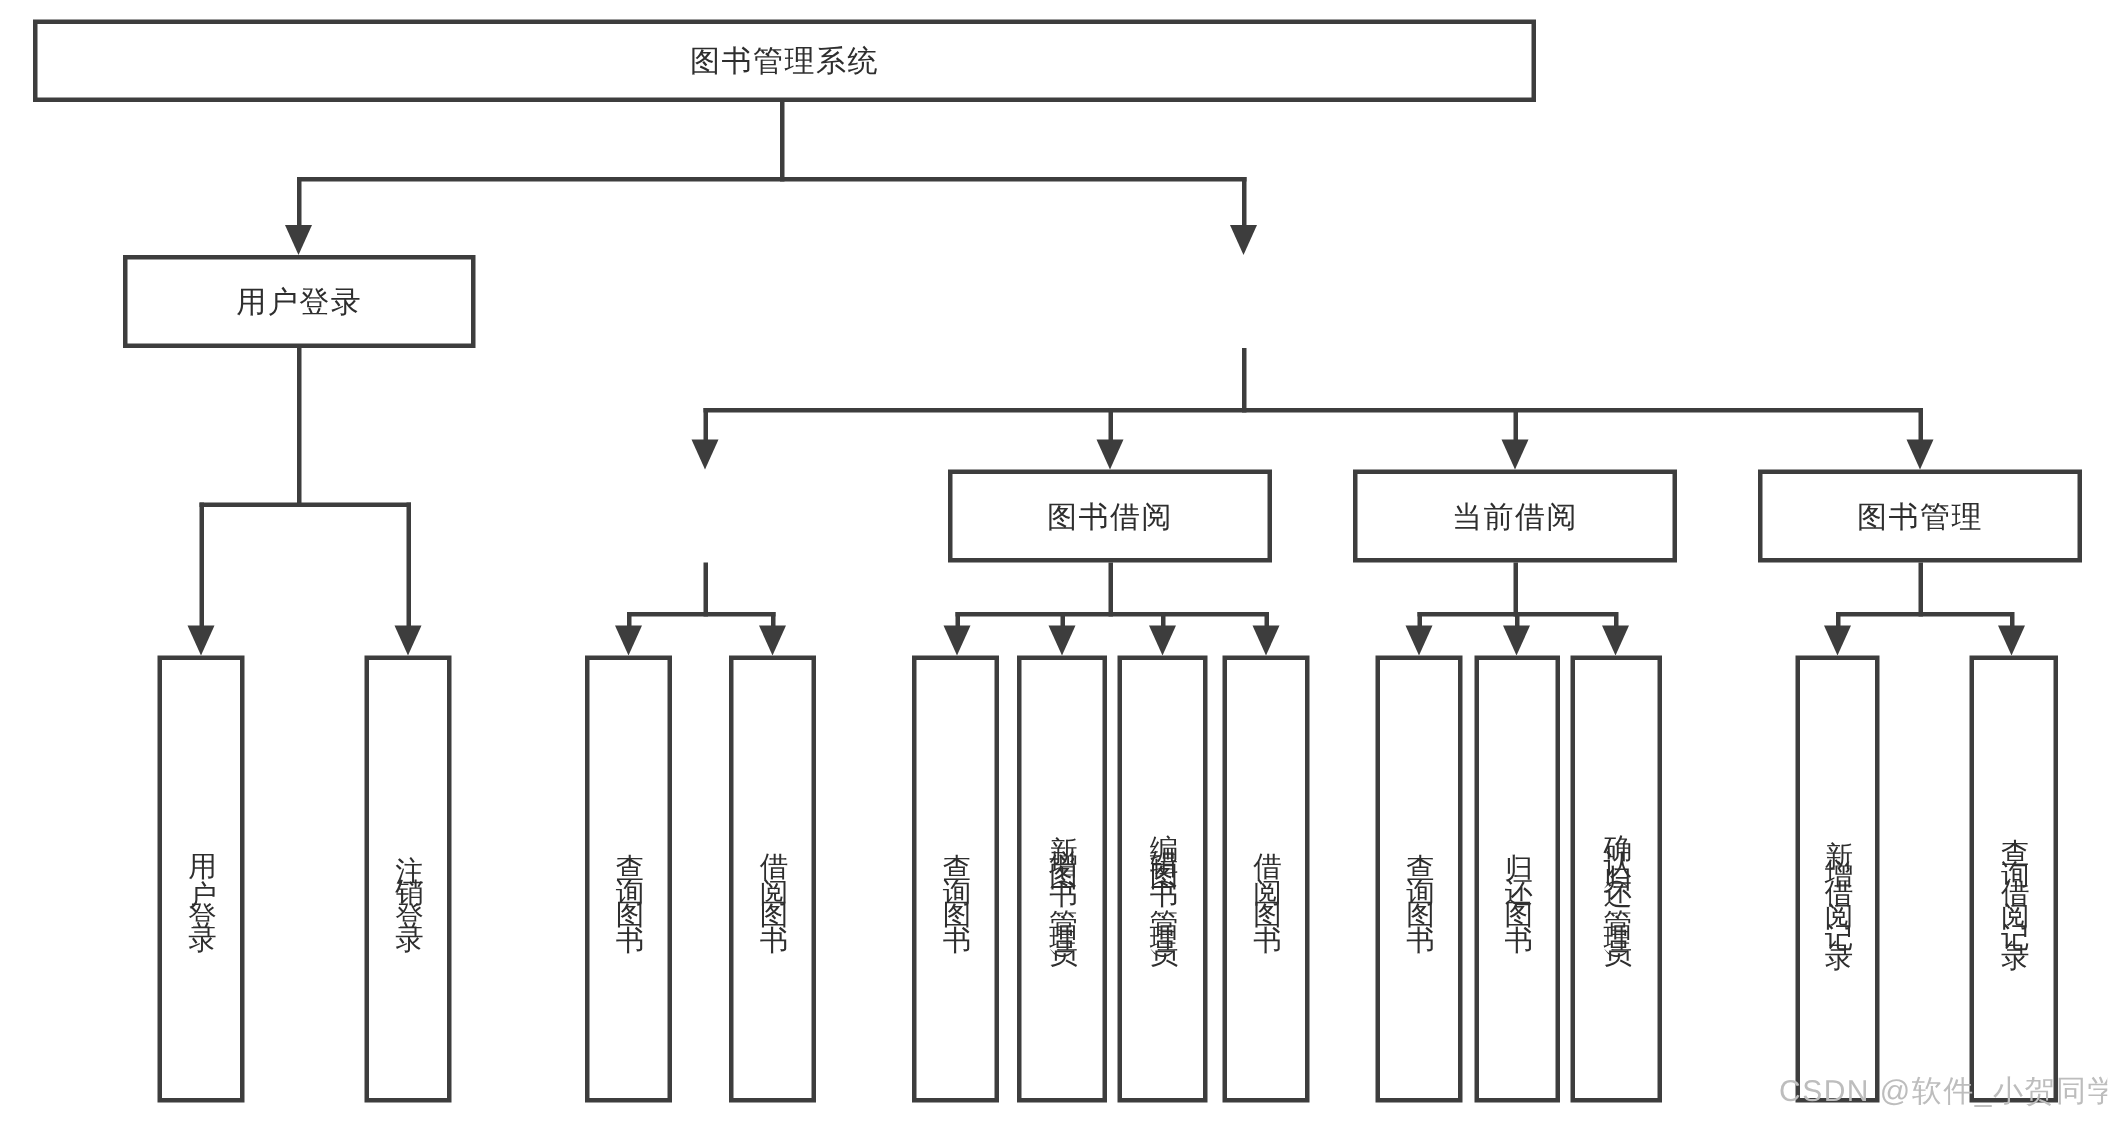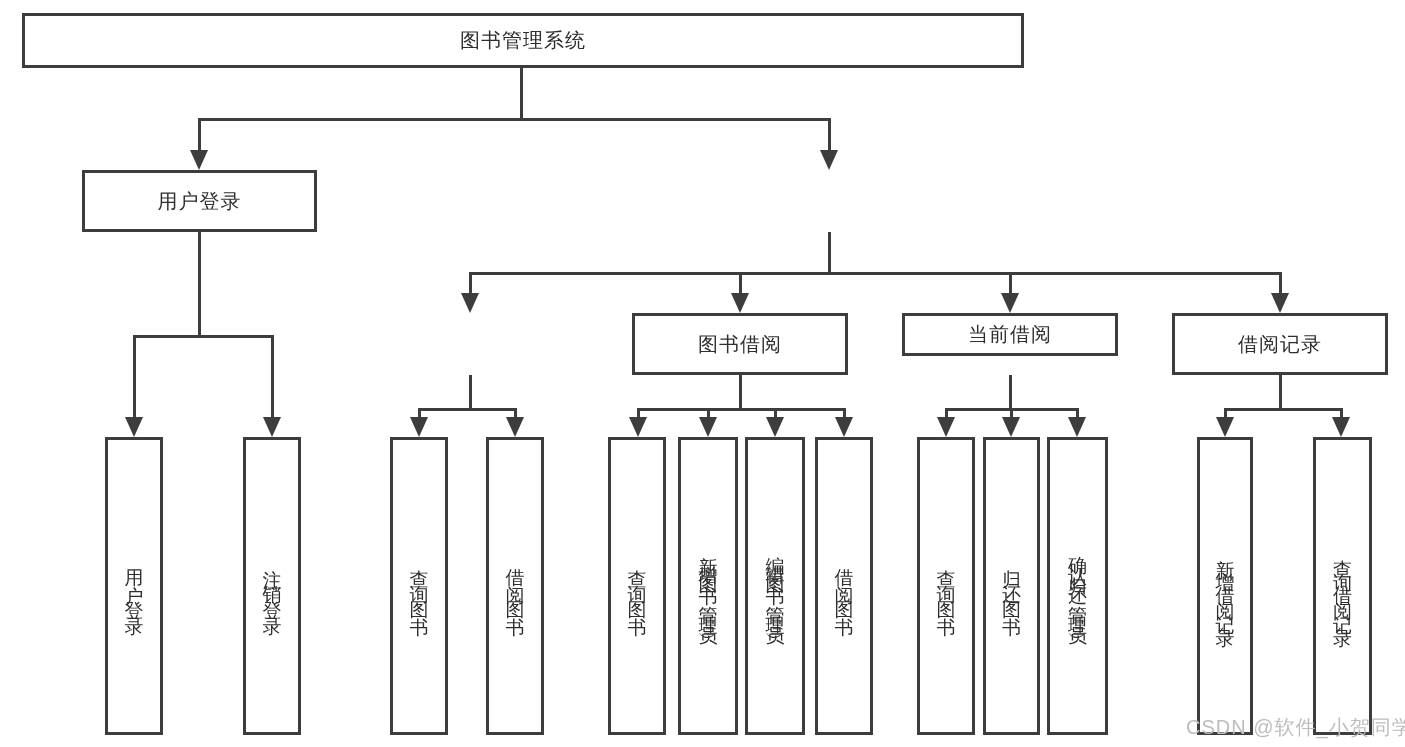--- a/index.html
+++ b/index.html
@@ -97,25 +97,25 @@
   <div class="vline" style="left:739px; top:272px; height:23px;"></div>
   <div class="arrowhead" style="left:731px; top:293px;"></div>
   <div class="vline" style="left:1009px; top:272px; height:23px;"></div>
   <div class="arrowhead" style="left:1001px; top:293px;"></div>
   <div class="vline" style="left:1279px; top:272px; height:23px;"></div>
   <div class="arrowhead" style="left:1271px; top:293px;"></div>
 
   <div class="box" style="left:632px; top:313px; width:216px; height:62px;">
     <span>图书借阅</span>
   </div>
-  <div class="box" style="left:902px; top:313px; width:216px; height:43px;">
+  <div class="box" style="left:902px; top:313px; width:216px; height:62px;">
     <span>当前借阅</span>
   </div>
   <div class="box" style="left:1172px; top:313px; width:216px; height:62px;">
-    <span>借阅记录</span>
+    <span>图书管理</span>
   </div>
 
   <div class="vline" style="left:469px; top:375px; height:36px;"></div>
   <div class="hline" style="left:418px; top:408px; width:99px;"></div>
   <div class="vline" style="left:418px; top:408px; height:11px;"></div>
   <div class="arrowhead" style="left:410px; top:417px;"></div>
   <div class="vline" style="left:514px; top:408px; height:11px;"></div>
   <div class="arrowhead" style="left:506px; top:417px;"></div>
 
   <div class="vline" style="left:739px; top:375px; height:36px;"></div>

